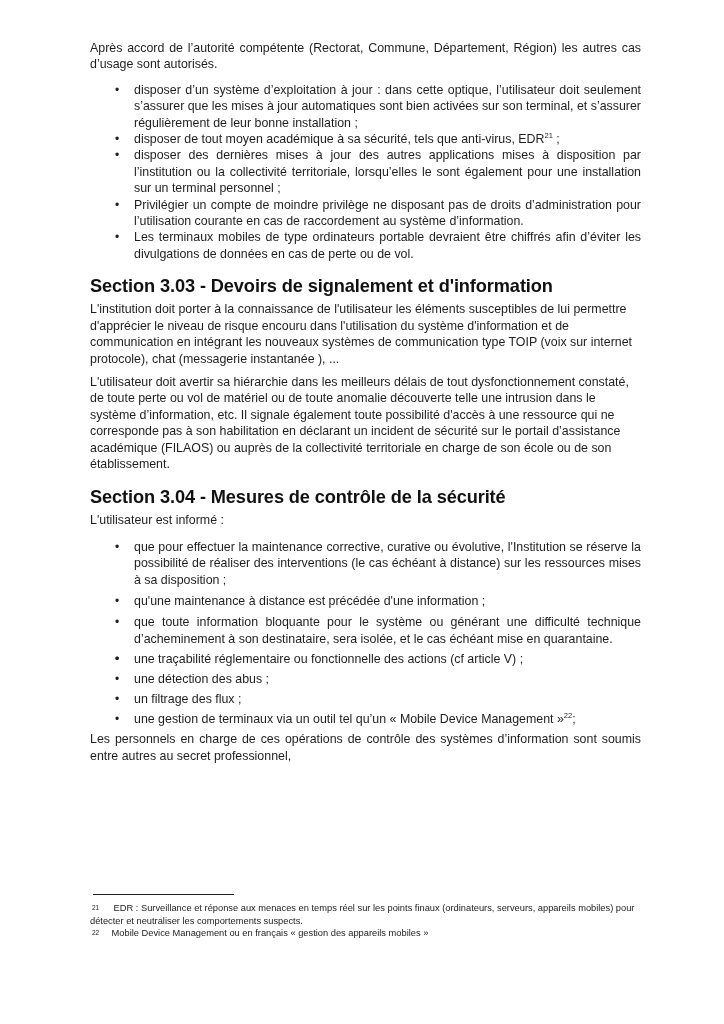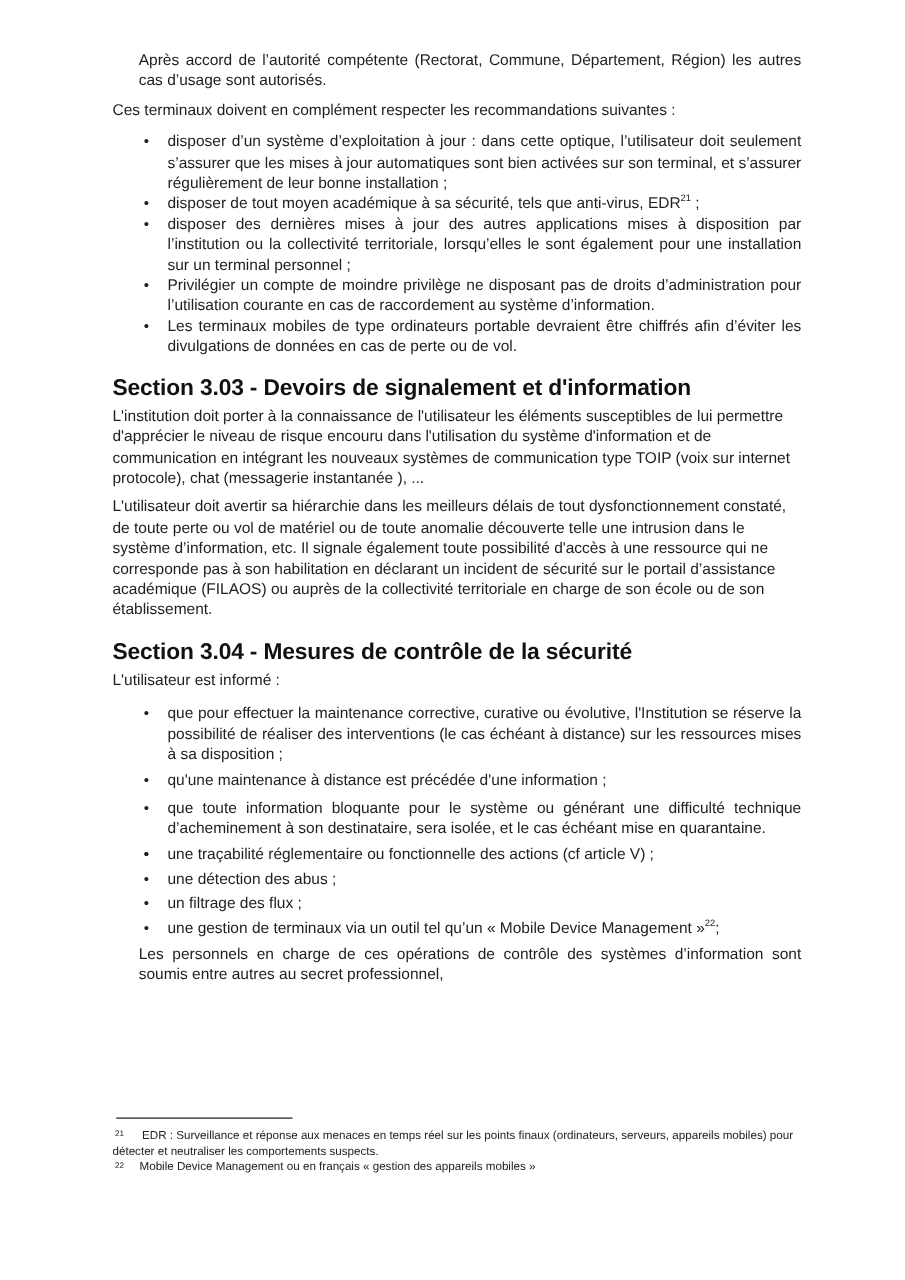--- a/index.html
+++ b/index.html
@@ -19,21 +19,21 @@
       position: absolute;
       left: 90px;
       top: 40px;
       width: 551px;
       font-size: 12.4px;
       line-height: 16.4px;
     }
     p {
       margin: 0 0 7px 0;
     }
-    p.justify { text-align: justify; margin-left: 21px; }
+    p.justify { text-align: justify; }
     ul.bullets {
       list-style: none;
       margin: 0 0 4px 0;
       padding: 0;
     }
     ul.bullets li {
       position: relative;
       padding-left: 44px;
       margin: 0;
       text-align: justify;
@@ -91,21 +91,20 @@
       font-size: 13px;
       color: #4a6fa5;
     }
   </style>
 </head>
 <body>
 
 <div class="page">
 
   <p class="justify">Après accord de l’autorité compétente (Rectorat, Commune, Département, Région) les autres cas d’usage sont autorisés.</p>
-  <p>Ces terminaux doivent en complément respecter les recommandations suivantes :</p>
 
   <ul class="bullets" style="margin-top:9px; margin-bottom:4px;">
     <li>
       <span class="bullet">•</span>
       <span>disposer d’un système d’exploitation à jour  : dans cette optique, l’utilisateur doit seulement s’assurer que les mises à jour automatiques sont bien activées sur son terminal, et s’assurer régulièrement de leur bonne installation ;</span>
     </li>
     <li>
       <span class="bullet">•</span>
       <span>disposer de tout moyen académique à sa sécurité, tels que anti-virus, EDR</span><sup>21</sup><span> ;</span>
     </li>

